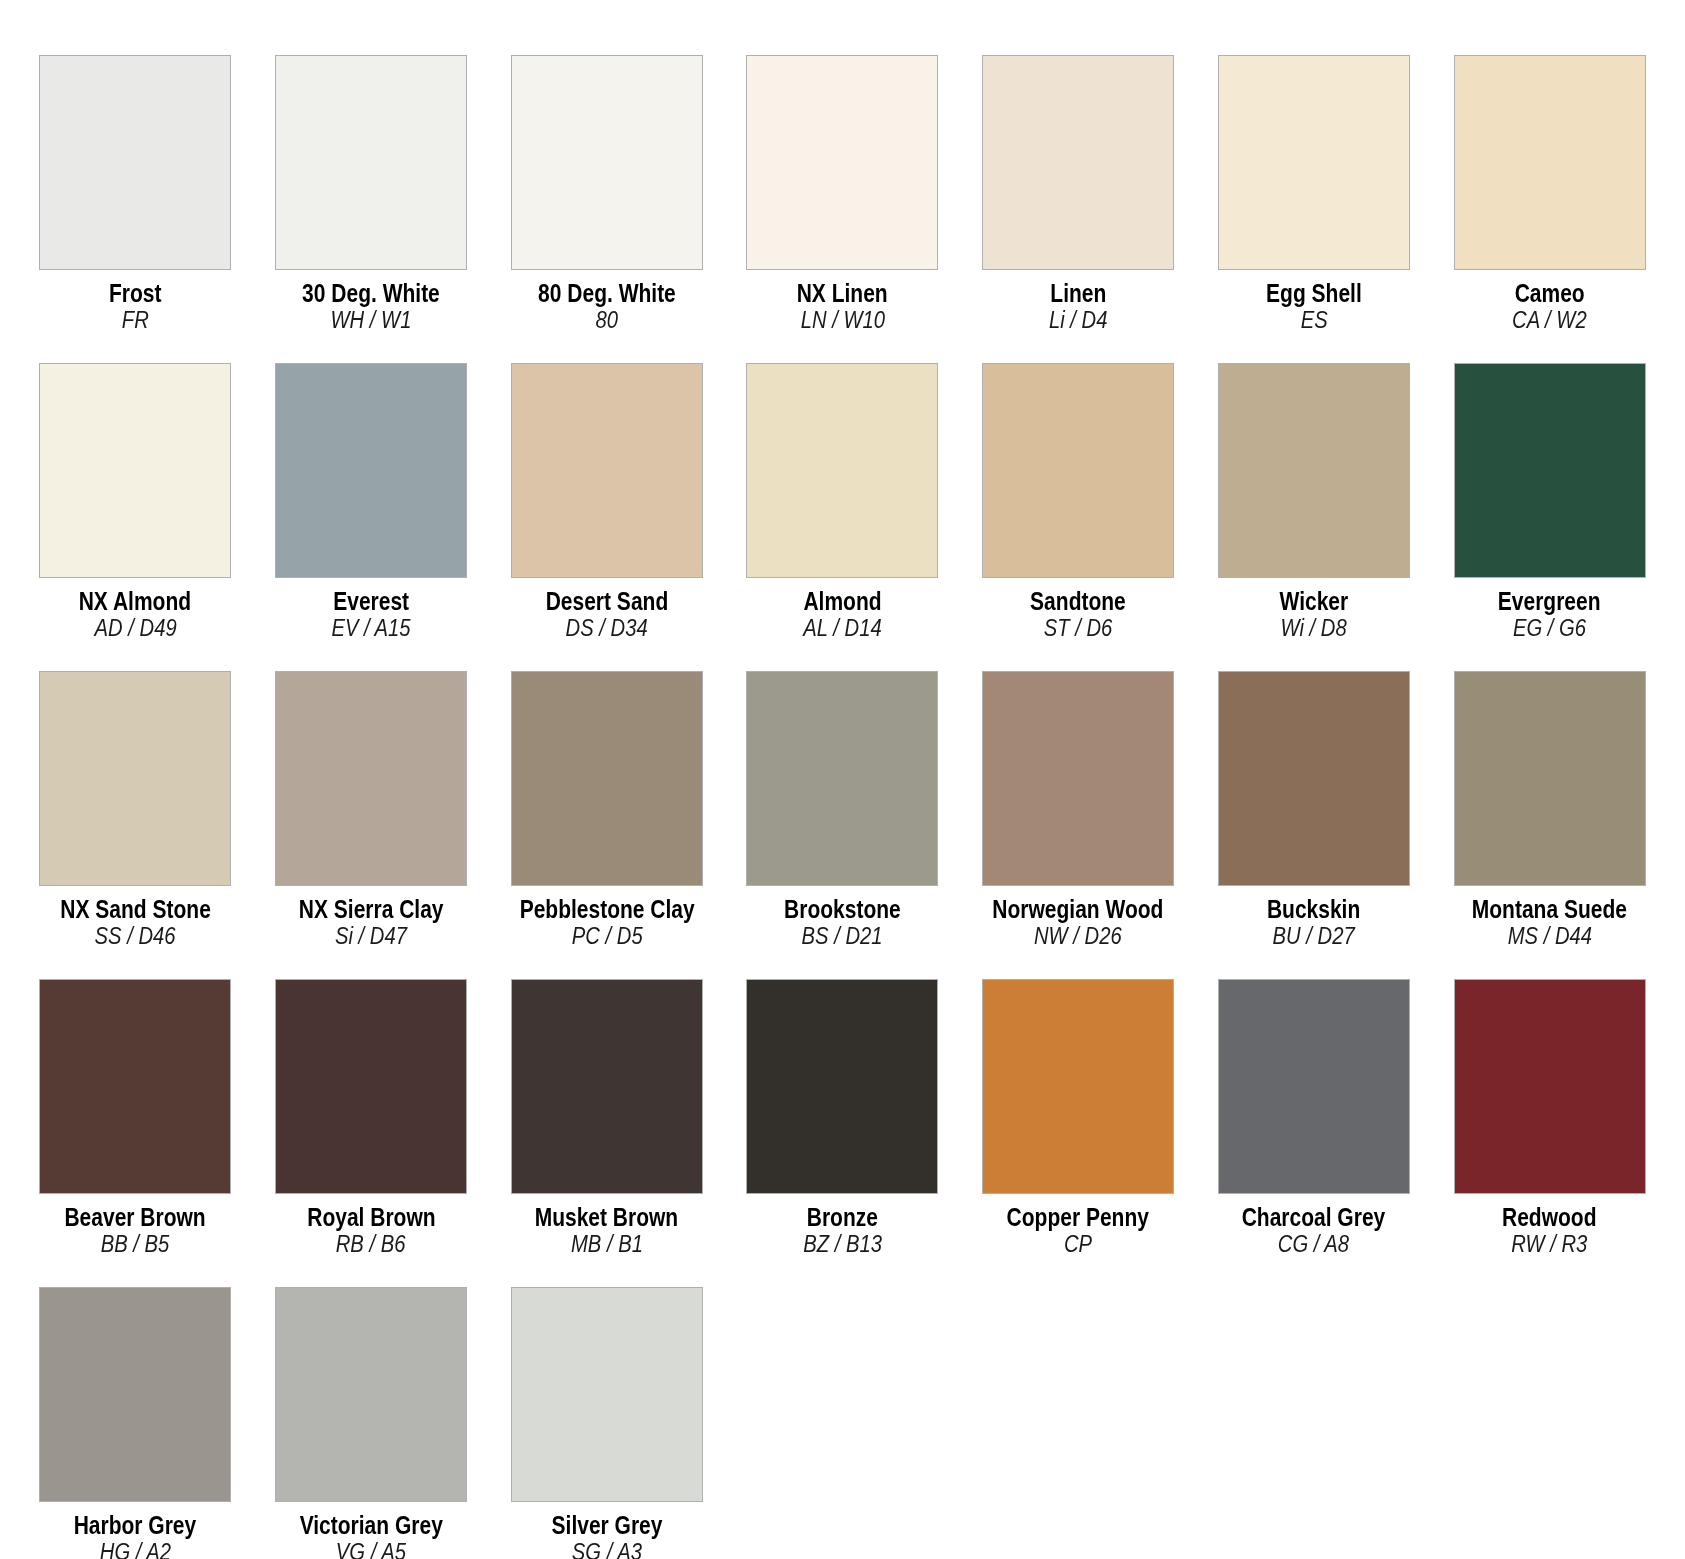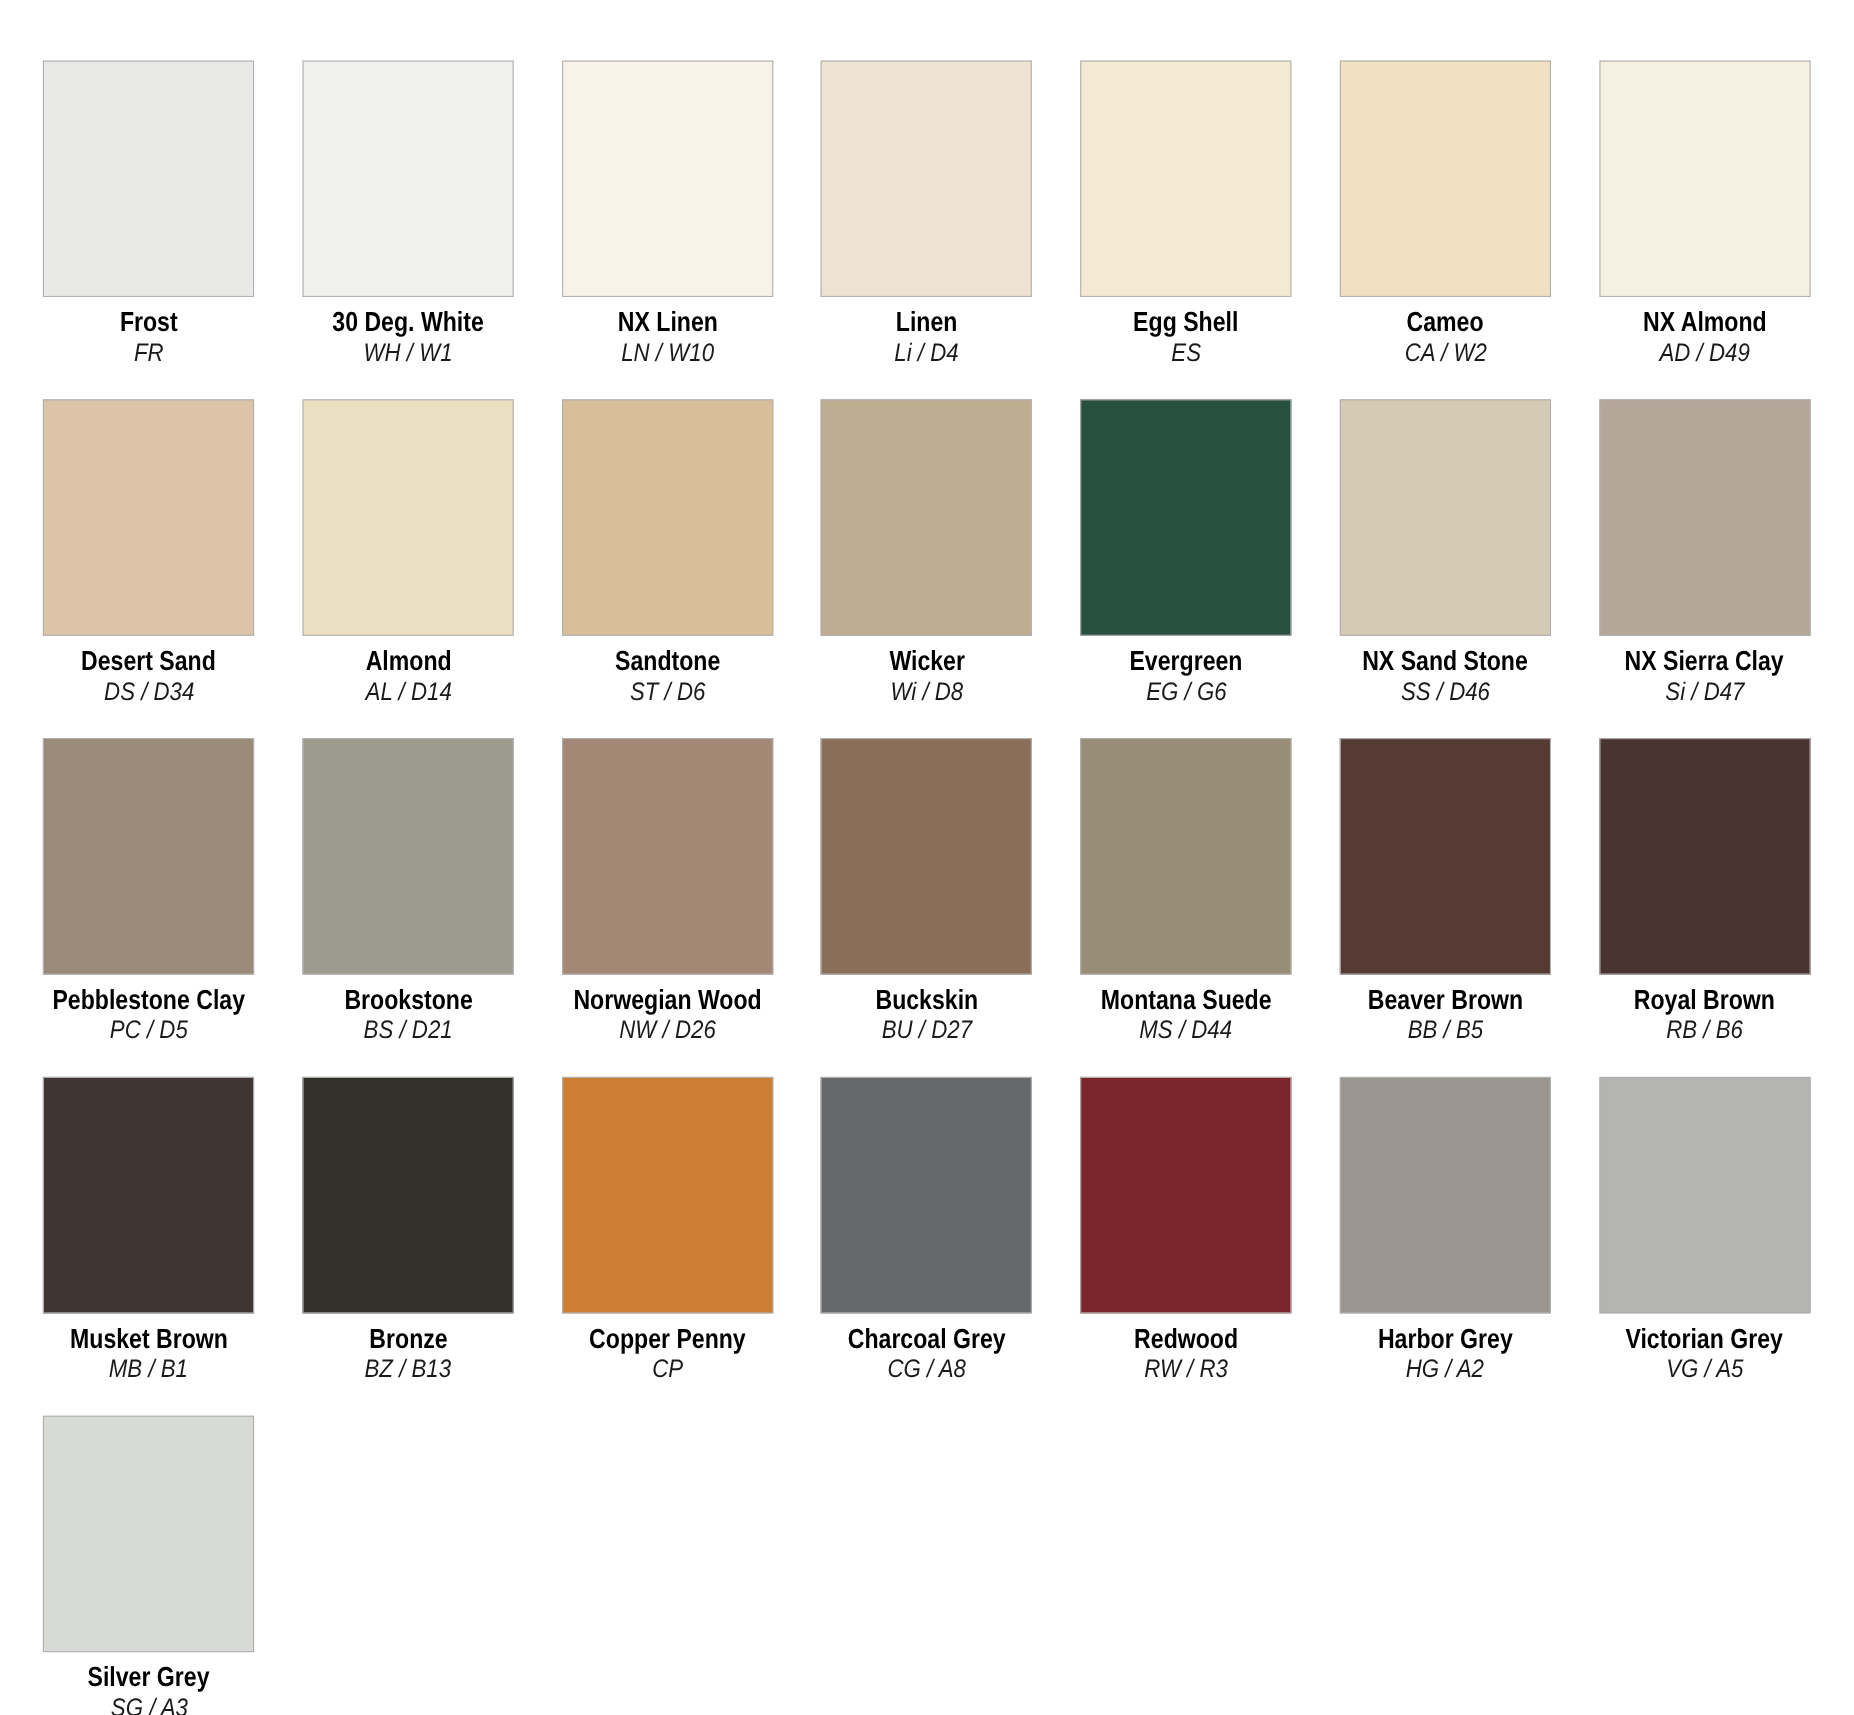--- a/index.html
+++ b/index.html
@@ -79,20 +79,25 @@
         <div class="swatch-chip" style="background-color: rgb(233, 233, 231); border-color: rgb(176, 176, 176);"></div>
         <div class="swatch-name">Frost</div>
         <div class="swatch-code">FR</div>
       </div>
       <div class="swatch-cell">
         <div class="swatch-chip" style="background-color: rgb(240, 241, 236); border-color: rgb(176, 176, 176);"></div>
         <div class="swatch-name">30 Deg. White</div>
         <div class="swatch-code">WH / W1</div>
       </div>
       <div class="swatch-cell">
+        <div class="swatch-chip" style="background-color: rgb(244, 243, 238); border-color: rgb(176, 176, 176);"></div>
+        <div class="swatch-name">80 Deg. White</div>
+        <div class="swatch-code">80</div>
+      </div>
+      <div class="swatch-cell">
         <div class="swatch-chip" style="background-color: rgb(249, 242, 233); border-color: rgb(176, 176, 176);"></div>
         <div class="swatch-name">NX Linen</div>
         <div class="swatch-code">LN / W10</div>
       </div>
       <div class="swatch-cell">
         <div class="swatch-chip" style="background-color: rgb(238, 227, 211); border-color: rgb(176, 176, 176);"></div>
         <div class="swatch-name">Linen</div>
         <div class="swatch-code">Li / D4</div>
       </div>
       <div class="swatch-cell">
@@ -102,20 +107,25 @@
       </div>
       <div class="swatch-cell">
         <div class="swatch-chip" style="background-color: rgb(240, 223, 192); border-color: rgb(176, 176, 176);"></div>
         <div class="swatch-name">Cameo</div>
         <div class="swatch-code">CA / W2</div>
       </div>
       <div class="swatch-cell">
         <div class="swatch-chip" style="background-color: rgb(245, 241, 226); border-color: rgb(176, 176, 176);"></div>
         <div class="swatch-name">NX Almond</div>
         <div class="swatch-code">AD / D49</div>
+      </div>
+      <div class="swatch-cell">
+        <div class="swatch-chip" style="background-color: rgb(150, 164, 169); border-color: rgb(176, 176, 176);"></div>
+        <div class="swatch-name">Everest</div>
+        <div class="swatch-code">EV / A15</div>
       </div>
       <div class="swatch-cell">
         <div class="swatch-chip" style="background-color: rgb(219, 196, 168); border-color: rgb(176, 176, 176);"></div>
         <div class="swatch-name">Desert Sand</div>
         <div class="swatch-code">DS / D34</div>
       </div>
       <div class="swatch-cell">
         <div class="swatch-chip" style="background-color: rgb(236, 224, 194); border-color: rgb(176, 176, 176);"></div>
         <div class="swatch-name">Almond</div>
         <div class="swatch-code">AL / D14</div>

